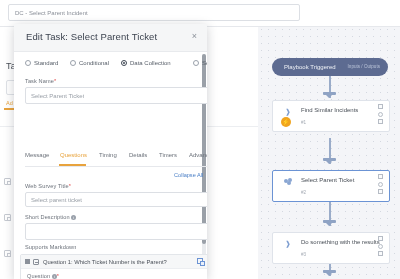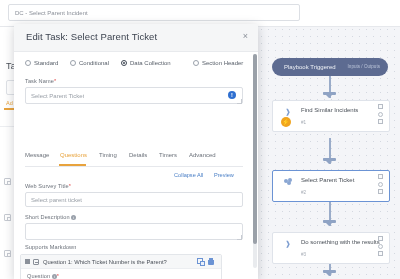--- a/index.html
+++ b/index.html
@@ -57,21 +57,21 @@
     border:1px solid #c6cad1; border-radius:1px; background:#fff;
     box-sizing:border-box;
   }
   .bg-handle::before{
     content:""; position:absolute; left:1.5px; top:1.5px; width:2px; height:2px;
     border:0.5px solid #c6cad1;
   }
 
   
   .modal {
-    position:absolute; left:14px; top:24px; width:244px; height:255px;
+    position:absolute; left:14px; top:24px; width:193px; height:255px;
     background:#ffffff;
     box-shadow: 0 2px 10px rgba(30,36,50,.22);
     overflow:hidden;
   }
   .modal-header {
     position:relative; height:27px; background:#f5f6f7;
     border-bottom:1px solid #e8eaed;
   }
   .modal-title {
     position:absolute; left:12px; top:7px;

